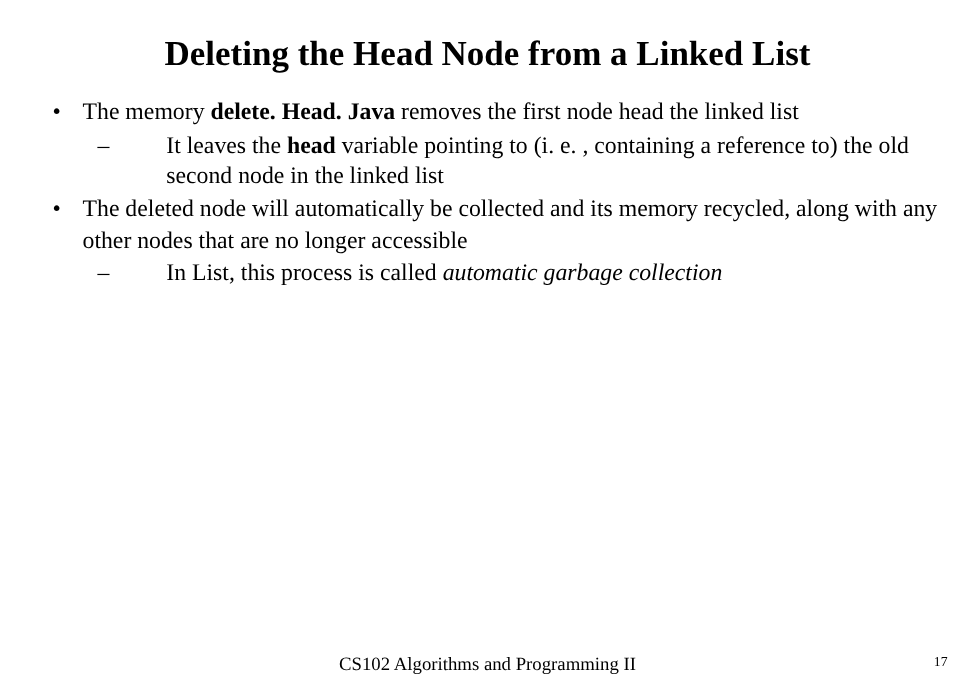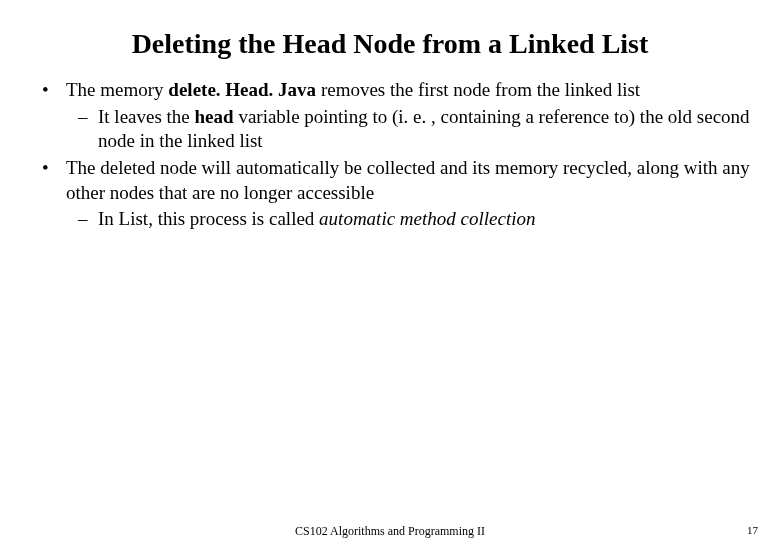--- a/index.html
+++ b/index.html
@@ -48,79 +48,80 @@
       padding-left: 40px;
       margin-bottom: 2px;
     }
     .sub-bullet-mark {
       width: 20px;
       flex-shrink: 0;
       text-align: left;
     }
     .sub-bullet-text {
       flex: 1;
+      margin-left: 35px;
     }
     .bold {
       font-weight: bold;
     }
     .italic {
       font-style: italic;
     }
     .footer {
       position: absolute;
       bottom: 16px;
       left: 0;
       width: 100%;
     }
     .footer-center {
       position: absolute;
       left: 50%;
       transform: translateX(-50%);
-      font-size: 12px;
+      font-size: 15px;
       text-align: right;
     }
     .footer-right {
       position: absolute;
       right: 22px;
       font-size: 11px;
       margin-left: 30px;
     }
   </style>
 </head>
 <body>
 
 <div class="slide-title">Deleting the Head Node from a Linked List</div>
 
 <div class="content">
 
   <div class="bullet-row">
     <div class="bullet-mark">•</div>
     <div class="bullet-text">
-      <span>The memory </span><span class="bold">delete. Head. Java</span><span> removes the first node from the linked list</span>
+      <span>The memory </span><span class="bold">delete. Head. Java</span><span> removes the first node head the linked list</span>
     </div>
   </div>
 
   <div class="sub-bullet-row">
     <div class="sub-bullet-mark">–</div>
     <div class="sub-bullet-text">
       <span>It leaves the </span><span class="bold">head</span><span> variable pointing to (i. e. , containing a reference to) the old second node in the linked list</span>
     </div>
   </div>
 
   <div class="bullet-row">
     <div class="bullet-mark">•</div>
     <div class="bullet-text">
       <span>The deleted node will automatically be collected and its memory recycled, along with any other nodes that are no longer accessible</span>
     </div>
   </div>
 
   <div class="sub-bullet-row">
     <div class="sub-bullet-mark">–</div>
     <div class="sub-bullet-text">
-      <span>In List, this process is called </span><span class="italic">automatic method collection</span><span></span>
+      <span>In List, this process is called </span><span class="italic">automatic garbage collection</span><span></span>
     </div>
   </div>
 
 </div>
 
 <div class="footer">
   <div class="footer-center">CS102 Algorithms and Programming II</div>
   <div class="footer-right">17</div>
 </div>
 

